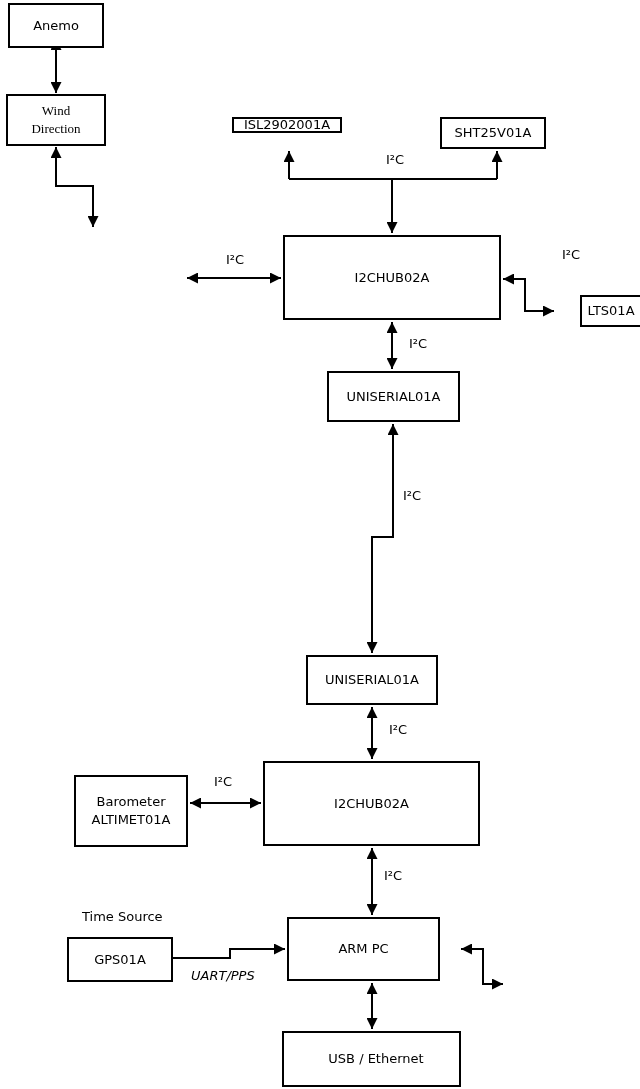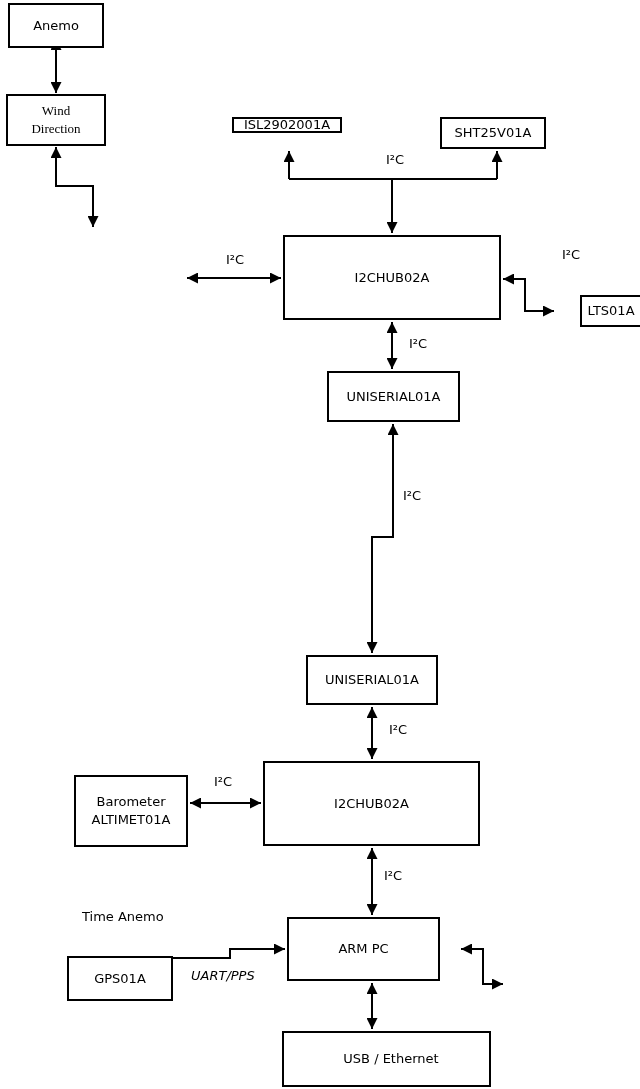--- a/index.html
+++ b/index.html
@@ -99,34 +99,34 @@
 
   <div class="node" style="left:74px;top:775px;width:114px;height:72px;">
     <span class="lbl">Barometer
 ALTIMET01A</span>
   </div>
 
   <div class="node" style="left:287px;top:917px;width:153px;height:64px;">
     <span class="lbl">ARM PC</span>
   </div>
 
-  <div class="node" style="left:67px;top:937px;width:106px;height:45px;margin-top:19px;">
+  <div class="node" style="left:67px;top:937px;width:106px;height:45px;">
     <span class="lbl">GPS01A</span>
   </div>
 
 
-  <div class="node" style="left:282px;top:1031px;width:209px;height:56px;padding-left:9px;">
+  <div class="node" style="left:282px;top:1031px;width:179px;height:56px;padding-left:9px;">
     <span class="lbl">USB / Ethernet</span>
   </div>
 
   <span class="flabel" style="left:386px;top:152px;">I²C</span>
   <span class="flabel" style="left:226px;top:252px;">I²C</span>
   <span class="flabel" style="left:562px;top:247px;">I²C</span>
   <span class="flabel" style="left:409px;top:336px;">I²C</span>
   <span class="flabel" style="left:403px;top:488px;">I²C</span>
   <span class="flabel" style="left:389px;top:722px;">I²C</span>
   <span class="flabel" style="left:214px;top:774px;">I²C</span>
   <span class="flabel" style="left:384px;top:868px;">I²C</span>
 
-  <span class="flabel" style="left:82px;top:909px;">Time Anemo</span>
+  <span class="flabel" style="left:82px;top:909px;">Time Source</span>
   <span class="flabel" style="left:191px;top:968px;font-style:italic;">UART/PPS</span>
 
 </div>
 
 </body></html>

